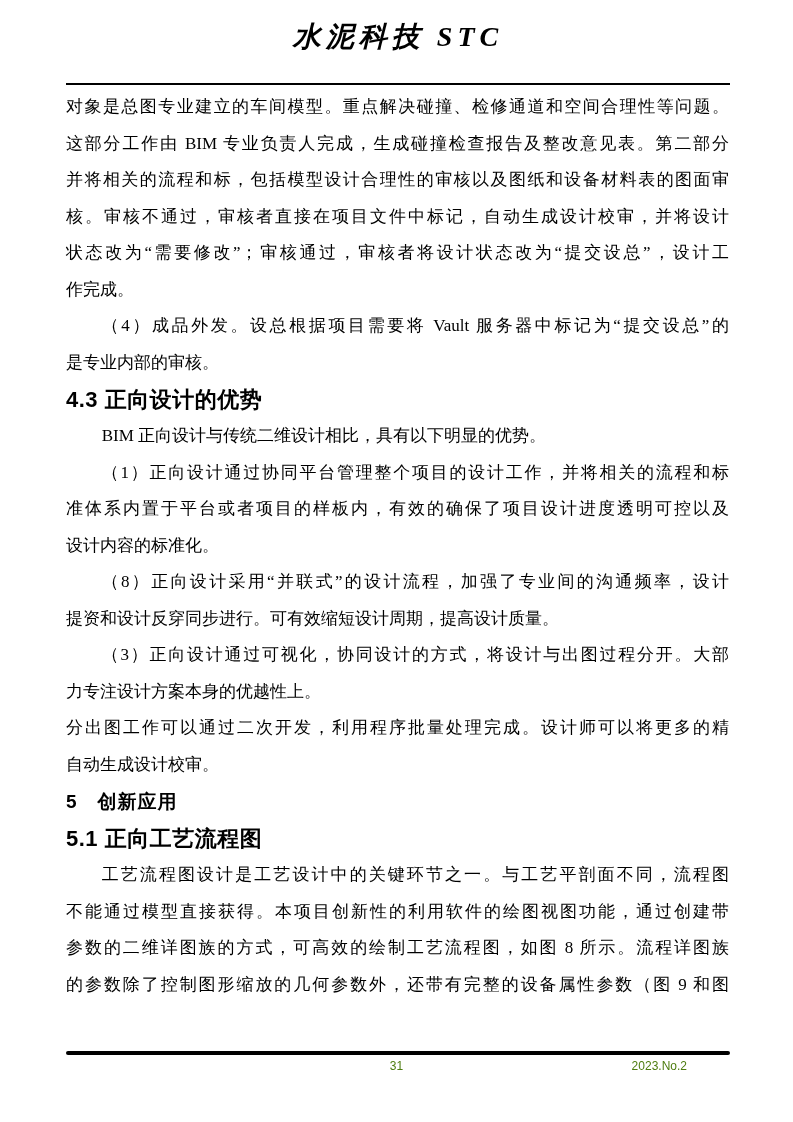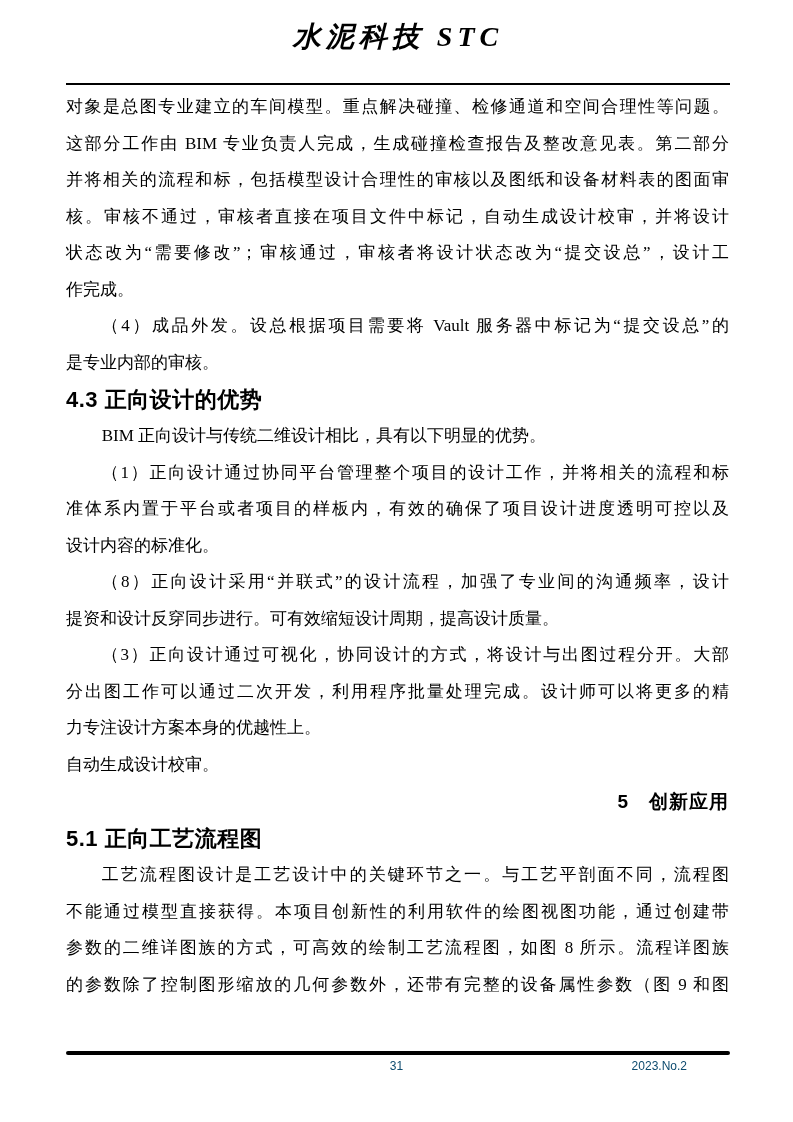--- a/index.html
+++ b/index.html
@@ -56,21 +56,20 @@
   .line.indent {
     text-indent: 2.1em;
   }
   .h-major {
     height: 37px;
     line-height: 37px;
     font-size: 19px;
     font-weight: bold;
     font-family: "Liberation Sans", "DejaVu Sans", sans-serif;
     letter-spacing: 1px;
-    text-align: right;
   }
   .h-minor {
     height: 37px;
     line-height: 37px;
     font-size: 22px;
     font-weight: bold;
     font-family: "Liberation Sans", "DejaVu Sans", sans-serif;
     letter-spacing: 0.5px;
   }
   
@@ -84,21 +83,21 @@
     border-radius: 2px;
   }
   .footer-text {
     position: absolute;
     left: 0;
     right: 0;
     top: 1059px;
     height: 18px;
     font-family: "Liberation Sans", "DejaVu Sans", sans-serif;
     font-size: 12px;
-    color: #0c4a6e;
+    color: #4d7c0f;
   }
   .page-number {
     position: absolute;
     left: 0;
     right: 0;
     text-align: center;
   }
   .issue-number {
     position: absolute;
     right: 106px;
@@ -124,22 +123,22 @@
       <div class="line fill indent">（4）成品外发。设总根据项目需要将 Vault 服务器中标记为“提交设总”的</div>
       <div class="line">是专业内部的审核。</div>
       <div class="h-minor">4.3 正向设计的优势</div>
       <div class="line indent">BIM 正向设计与传统二维设计相比，具有以下明显的优势。</div>
       <div class="line fill indent">（1）正向设计通过协同平台管理整个项目的设计工作，并将相关的流程和标</div>
       <div class="line fill">准体系内置于平台或者项目的样板内，有效的确保了项目设计进度透明可控以及</div>
       <div class="line">设计内容的标准化。</div>
       <div class="line fill indent">（8）正向设计采用“并联式”的设计流程，加强了专业间的沟通频率，设计</div>
       <div class="line">提资和设计反穿同步进行。可有效缩短设计周期，提高设计质量。</div>
       <div class="line fill indent">（3）正向设计通过可视化，协同设计的方式，将设计与出图过程分开。大部</div>
+      <div class="line">力专注设计方案本身的优越性上。</div>
       <div class="line fill">分出图工作可以通过二次开发，利用程序批量处理完成。设计师可以将更多的精</div>
-      <div class="line">力专注设计方案本身的优越性上。</div>
       <div class="line">自动生成设计校审。</div>
       <div class="h-major">5　创新应用</div>
       <div class="h-minor">5.1 正向工艺流程图</div>
       <div class="line fill indent">工艺流程图设计是工艺设计中的关键环节之一。与工艺平剖面不同，流程图</div>
       <div class="line fill">不能通过模型直接获得。本项目创新性的利用软件的绘图视图功能，通过创建带</div>
       <div class="line fill">参数的二维详图族的方式，可高效的绘制工艺流程图，如图 8 所示。流程详图族</div>
       <div class="line fill">的参数除了控制图形缩放的几何参数外，还带有完整的设备属性参数（图 9 和图</div>
     </main>
 
   <div class="footer-rule"></div>

